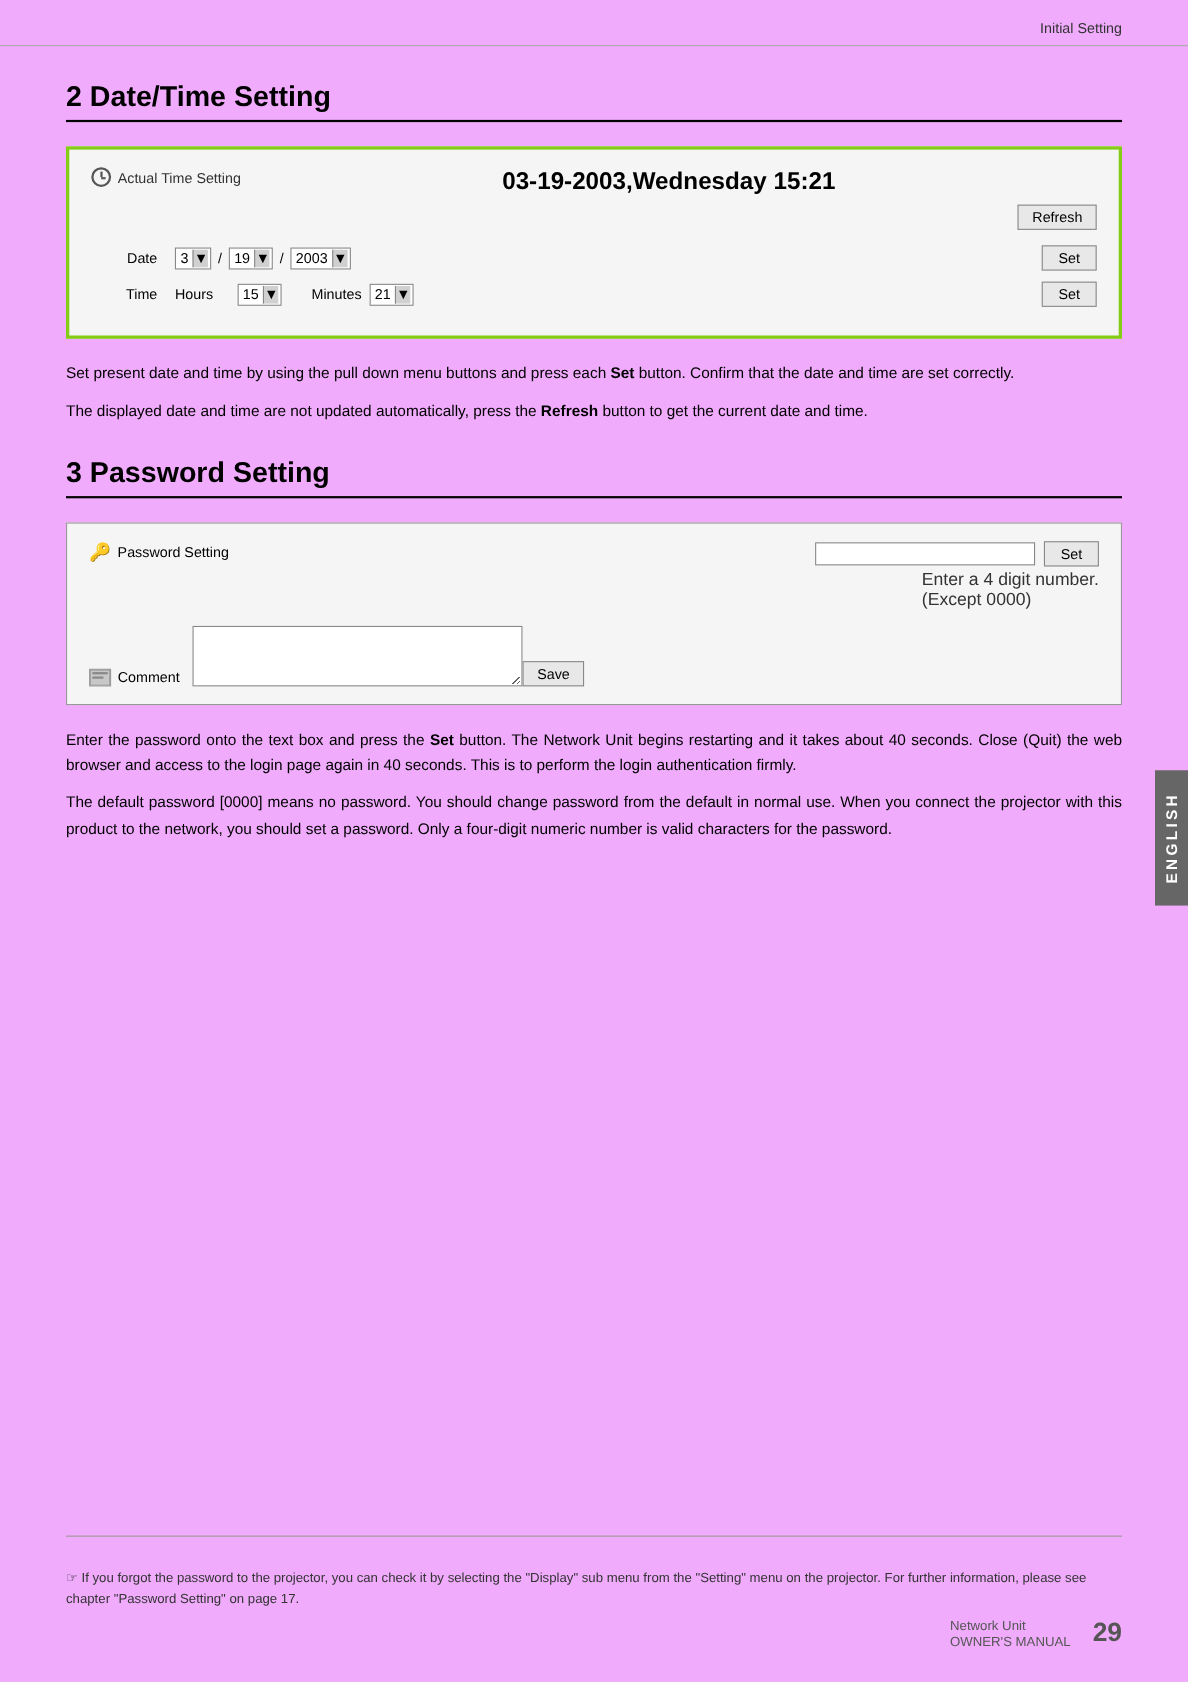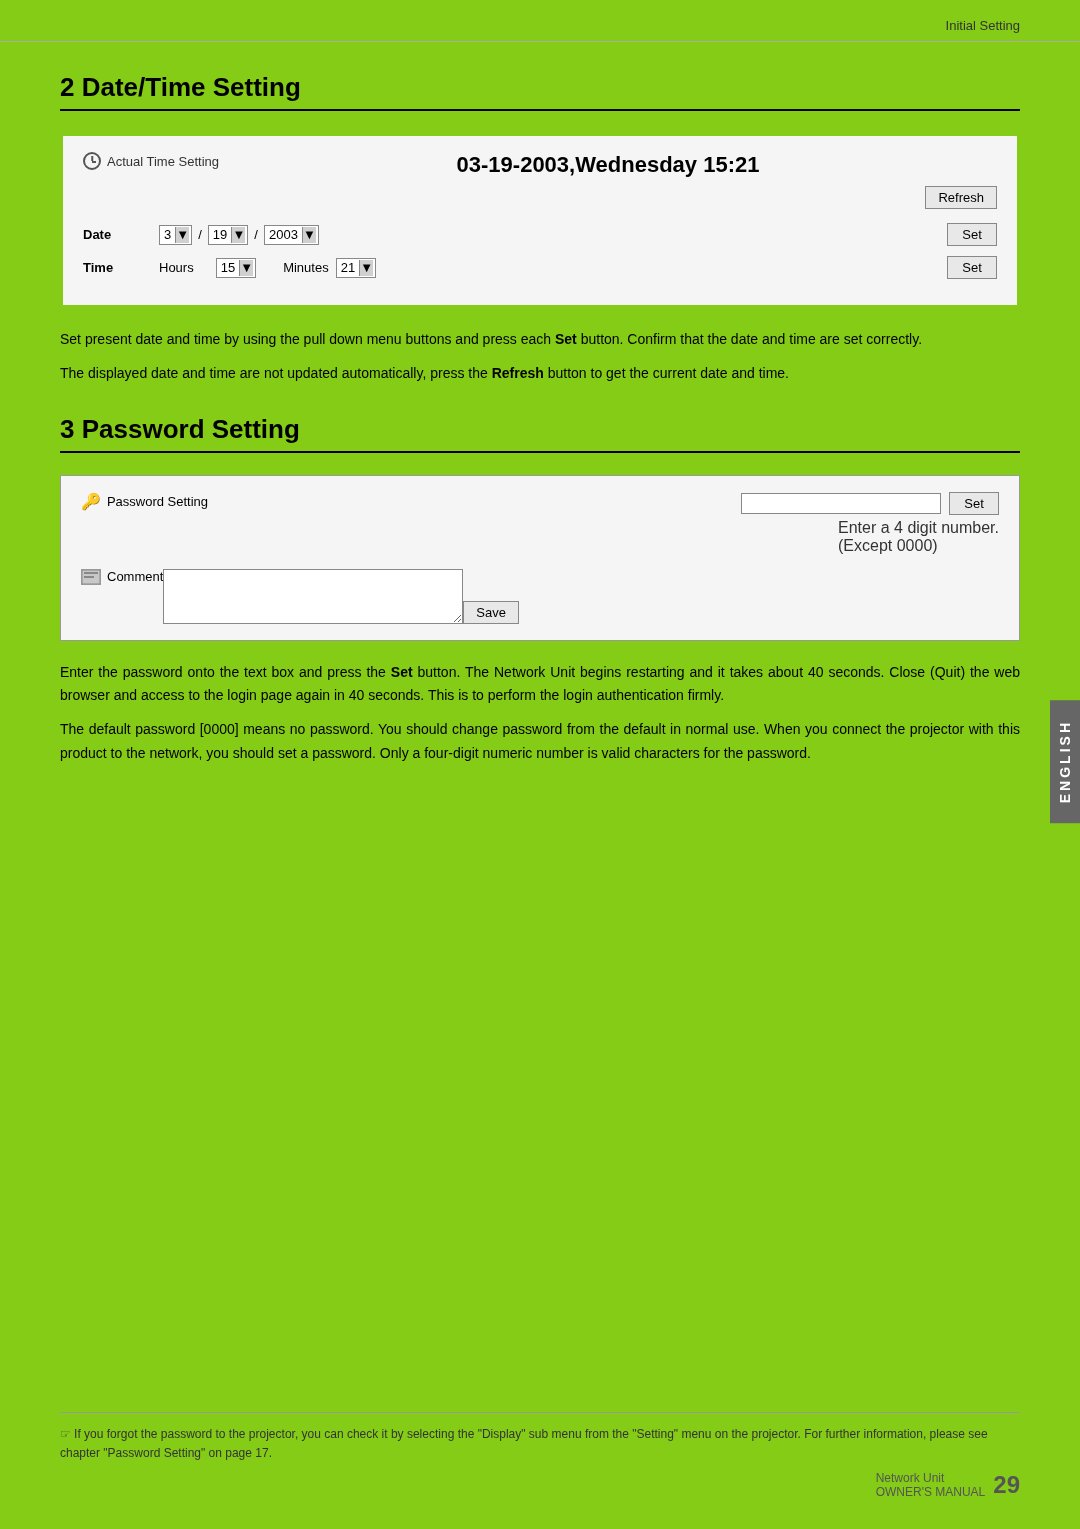--- a/index.html
+++ b/index.html
@@ -11,21 +11,21 @@
       width: 1080px;
       min-height: 1529px;
       position: relative;
     }
 
     .page-container {
       width: 1080px;
       min-height: 1529px;
       padding: 0;
       position: relative;
-      background: #84cc16;
+      background: #f0abfc;
     }
 
     
     .page-header {
       text-align: right;
       padding: 18px 60px 8px 60px;
       font-size: 13px;
       color: #333;
       border-bottom: 1px solid #aaa;
       margin-bottom: 0;
@@ -130,23 +130,24 @@
       text-align: center;
     }
 
     .date-time-row {
       display: flex;
       align-items: center;
       margin-bottom: 10px;
     }
 
     .field-label {
-      font-weight: bold;
+      font-weight: normal;
       font-size: 13px;
       width: 60px;
+      text-align: right;
       margin-right: 16px;
       flex-shrink: 0;
     }
 
     .field-controls {
       display: flex;
       align-items: center;
       gap: 4px;
       flex: 1;
     }
@@ -219,22 +220,22 @@
 
     input[type="text"], input[type="password"] {
       border: 1px solid #888;
       padding: 2px 4px;
       font-size: 13px;
       background: #fff;
     }
 
     .comment-row {
       display: flex;
-      align-items: flex-start;
-      gap: 0;
+      align-items: flex-end;
+      gap: 12px;
       margin-top: 8px;
     }
 
     .comment-label-area {
       display: flex;
       align-items: center;
       gap: 6px;
       font-size: 13px;
       flex-shrink: 0;
     }
@@ -276,35 +277,35 @@
     .page-footer {
       position: absolute;
       bottom: 30px;
       left: 0;
       right: 0;
       padding: 0 60px;
     }
 
     .footnote {
       border-top: 1px solid #999;
-      padding-top: 12px;
+      padding-top: 28px;
       font-size: 12px;
       color: #333;
       line-height: 1.6;
     }
 
     .footnote-symbol {
       font-size: 12px;
     }
 
     .page-number-area {
       display: flex;
       justify-content: flex-end;
       align-items: center;
-      gap: 8px;
+      gap: 20px;
       margin-top: 8px;
     }
 
     .page-label {
       font-size: 12px;
       color: #555;
     }
 
     .page-number {
       font-size: 24px;

